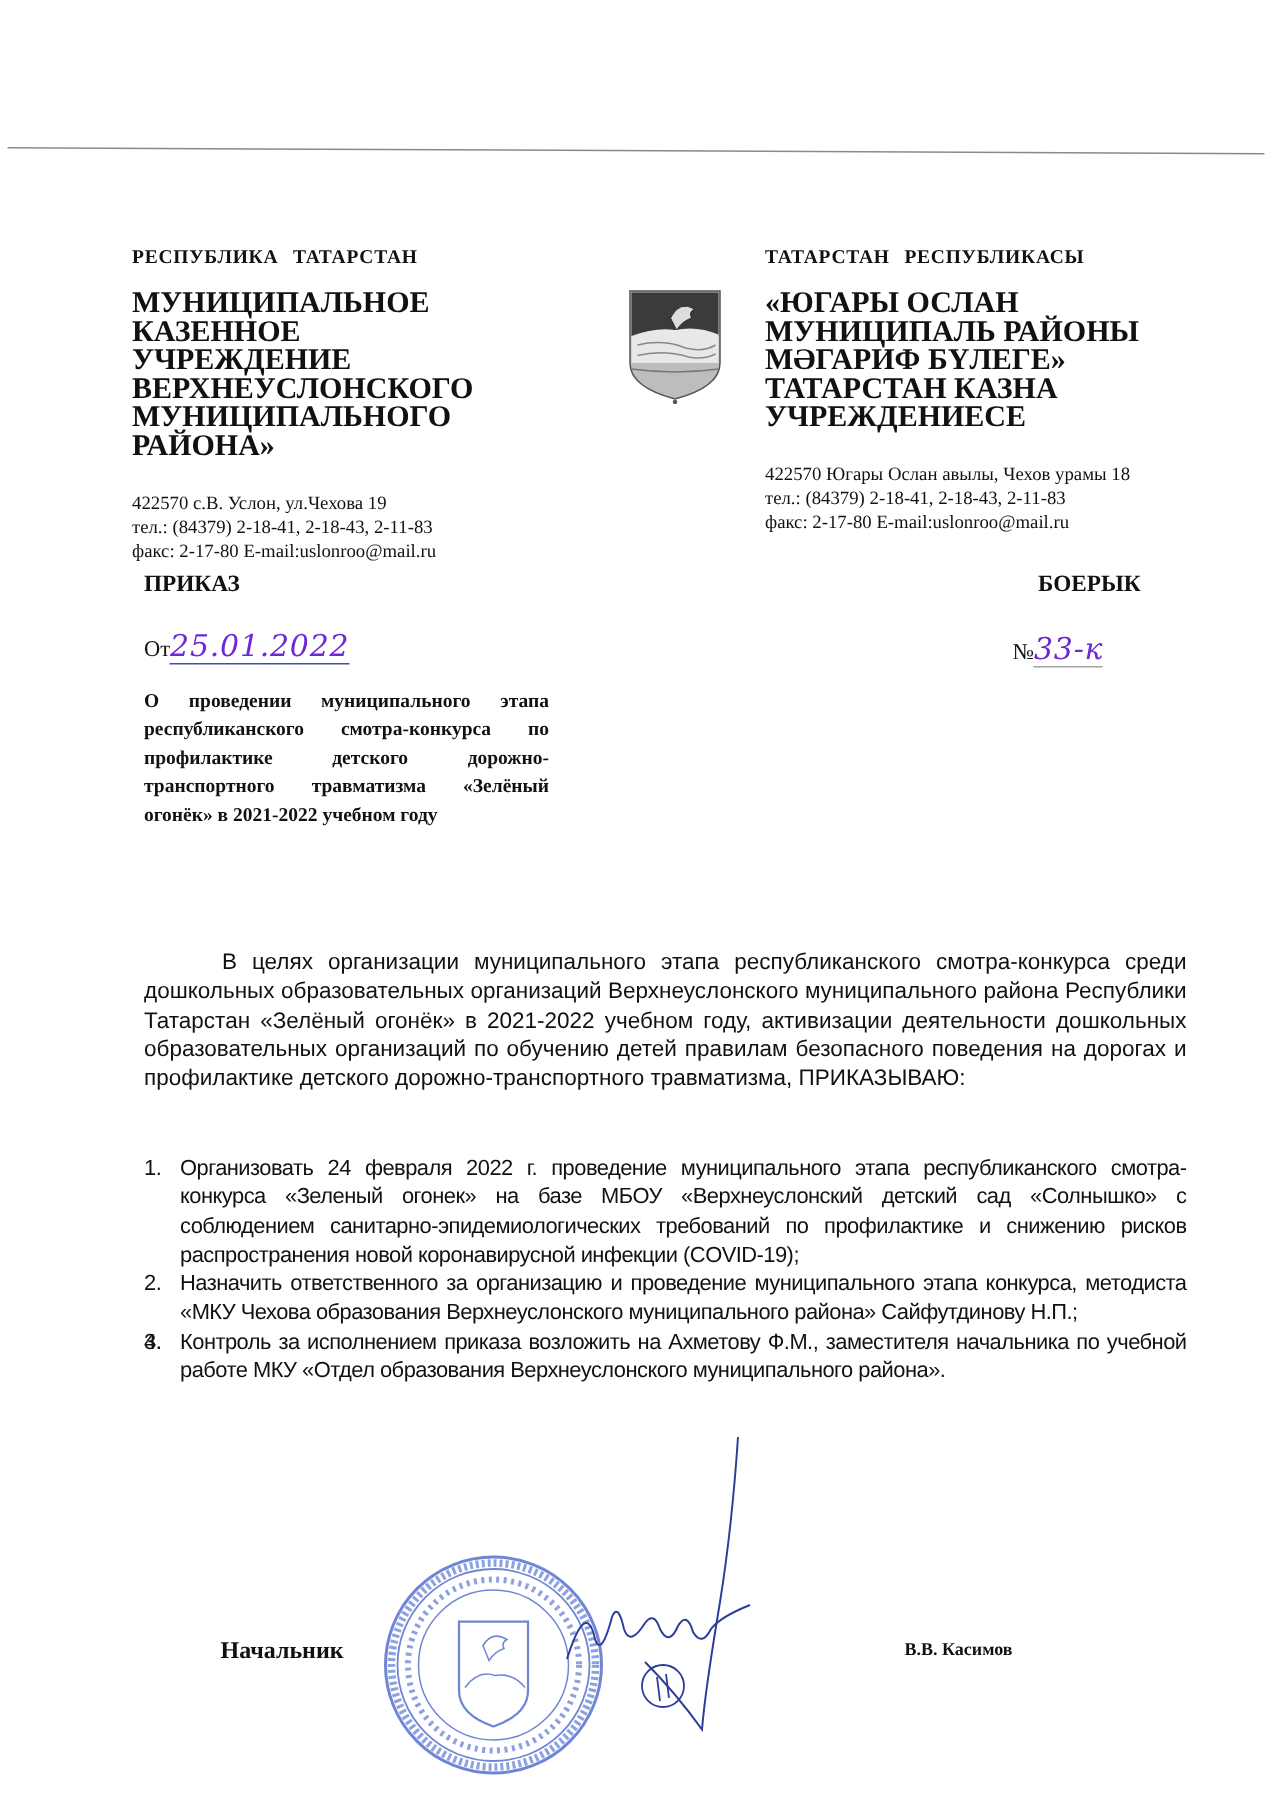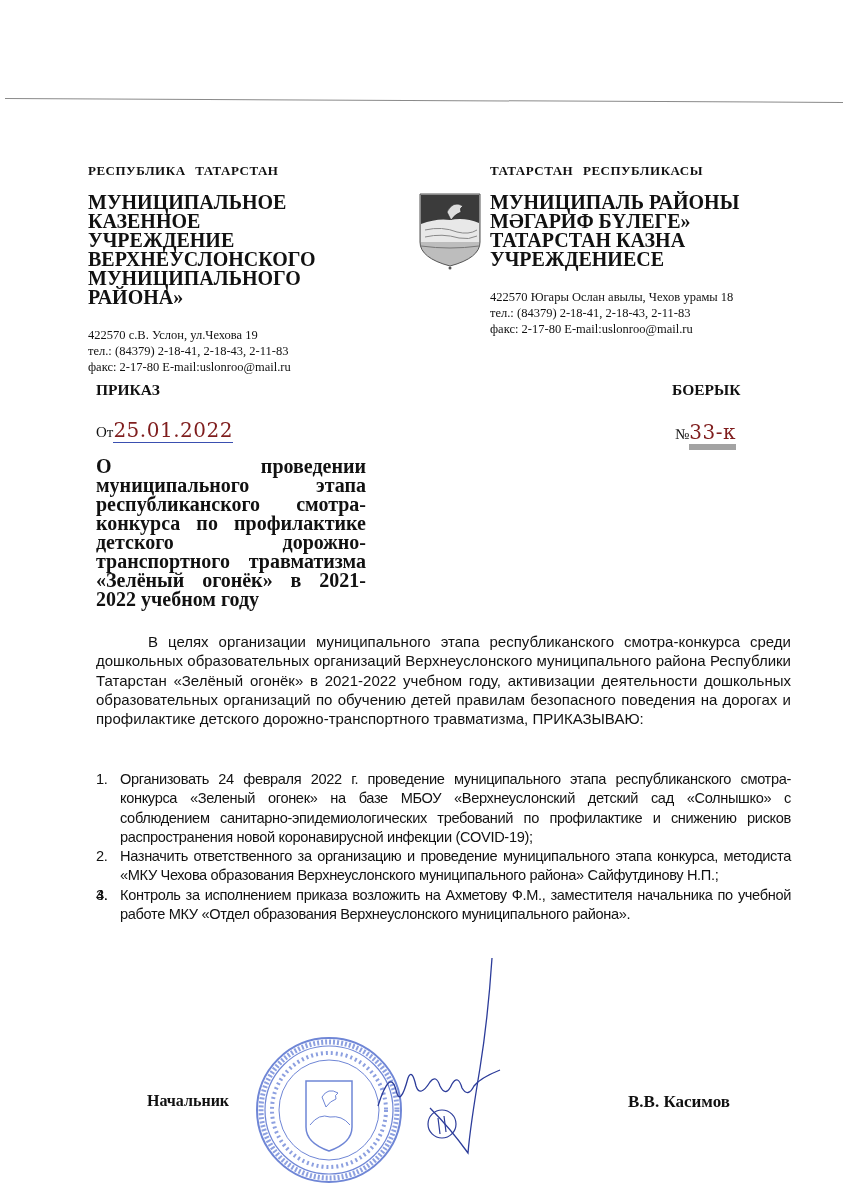--- a/index.html
+++ b/index.html
@@ -5,33 +5,33 @@
   html, body { margin: 0; padding: 0; background: #ffffff; }
   body { width: 849px; height: 1200px; position: relative; overflow: hidden;
          font-family: "Liberation Serif", "DejaVu Serif", serif; color: #111; }
   .abs { position: absolute; }
   .top-rule { left: 5px; top: 98px; width: 838px; height: 0; border-top: 1.5px solid #8a8a8a; transform: rotate(0.27deg); transform-origin: left; }
   .hdr-col { text-align: left; }
   .hdr-rep { font-weight: bold; font-size: 13px; letter-spacing: 0.5px; word-spacing: 6px; }
   .hdr-org { font-weight: bold; font-size: 20px; line-height: 19px; margin-top: 14px; }
   .hdr-addr { font-size: 12.5px; line-height: 16px; margin-top: 20px; }
   .left-hdr { left: 88px; top: 163px; width: 306px; }
-  .right-hdr { left: 490px; top: 163px; width: 325px; }
+  .right-hdr { left: 510px; top: 163px; width: 325px; }
   .emblem { left: 417px; top: 190px; width: 66px; height: 80px; }
   .doc-label { font-weight: bold; font-size: 15.5px; }
-  .handwriting { color: #7f1d1d; font-family: "DejaVu Serif", serif; font-size: 20px; letter-spacing: 0.5px; }
-  .subject { left: 96px; top: 457px; width: 270px; font-weight: bold; font-size: 20px; line-height: 19px; text-align: justify; text-align-last: left; }
+  .handwriting { color: #6d28d9; font-style: italic; font-family: "DejaVu Serif", serif; font-size: 20px; letter-spacing: 0.5px; }
+  .subject { left: 96px; top: 457px; width: 270px; font-weight: bold; font-size: 13px; line-height: 19px; text-align: justify; text-align-last: left; }
   .body-text { left: 96px; top: 632px; width: 695px; font-family: "Liberation Sans Narrow", "Liberation Sans", sans-serif; font-size: 15px; line-height: 19.3px; text-align: justify; }
   .body-text .indent { display: inline-block; width: 52px; }
   .list { left: 96px; top: 770px; width: 695px; margin: 0; padding: 0; list-style: none;
           font-family: "Liberation Sans", sans-serif; font-size: 14.6px; line-height: 19.3px; text-align: justify; letter-spacing: -0.35px; }
   .list li { position: relative; padding-left: 24px; }
   .list .num { position: absolute; left: 0; top: 0; }
   .sign-title { left: 147px; top: 1092px; font-weight: bold; font-size: 16px; }
-  .sign-name { left: 603px; top: 1092px; font-weight: bold; font-size: 17px; margin-left: 25px; }
+  .sign-name { left: 603px; top: 1092px; font-weight: bold; font-size: 12px; }
   .stamp { left: 254px; top: 1035px; width: 150px; height: 150px; }
   .signature { left: 360px; top: 958px; width: 170px; height: 200px; }
 </style>
 </head>
 <body>
 
 <div class="abs top-rule"></div>
 
 <div class="abs hdr-col left-hdr">
   <div class="hdr-rep">РЕСПУБЛИКА   ТАТАРСТАН</div>
@@ -57,41 +57,42 @@
     <path d="M8 47 Q25 43 42 48 Q52 50 60 46" stroke="#888" fill="none"></path>
     <path d="M30 22 Q36 10 46 16 Q42 18 44 22 Q38 24 34 30 Z" fill="#ddd" stroke="#222" stroke-width="0.6"></path>
     <path d="M4 56 Q33 60 62 56" stroke="#777" fill="none"></path>
     <circle cx="33" cy="78" r="1.5" fill="#555"></circle>
   </svg>
 </div>
 
 <div class="abs hdr-col right-hdr">
   <div class="hdr-rep">ТАТАРСТАН  РЕСПУБЛИКАСЫ</div>
   <div class="hdr-org">
+    <div>«ЮГАРЫ ОСЛАН</div>
     <div>МУНИЦИПАЛЬ РАЙОНЫ</div>
     <div>МӘГАРИФ БҮЛЕГЕ»</div>
     <div>ТАТАРСТАН КАЗНА</div>
     <div>УЧРЕЖДЕНИЕСЕ</div>
   </div>
   <div class="hdr-addr">
     <div>422570 Югары Ослан авылы, Чехов урамы 18</div>
     <div>тел.: (84379) 2-18-41, 2-18-43, 2-11-83</div>
     <div>факс: 2-17-80  E-mail:uslonroo@mail.ru</div>
   </div>
 </div>
 
 <div class="abs doc-label" style="left:96px; top:381px;">ПРИКАЗ</div>
-<div class="abs doc-label" style="left:672px; top:381px;">БОЕРЫК</div>
+<div class="abs doc-label" style="left:692px; top:381px;">БОЕРЫК</div>
 
 <div class="abs" style="left:96px; top:418px; font-size:15px;">
   <span>От</span><span class="handwriting" style="border-bottom:1px solid #3a4fb0;">25.01.2022</span>
 </div>
 
 <div class="abs" style="left:675px; top:420px; font-size:15px;">
-  <span>№</span><span class="handwriting" style="border-bottom:6px solid #a3a3a3;">33-к</span>
+  <span>№</span><span class="handwriting" style="border-bottom:1px solid #a3a3a3;">33-к</span>
 </div>
 
 <div class="abs subject">О проведении муниципального этапа республиканского смотра-конкурса по профилактике детского дорожно-транспортного травматизма «Зелёный огонёк» в 2021-2022 учебном году</div>
 
 <div class="abs body-text"><span class="indent"></span><span>В целях организации муниципального этапа республиканского смотра-конкурса среди дошкольных образовательных организаций Верхнеуслонского муниципального района Республики Татарстан «Зелёный огонёк» в 2021-2022 учебном году, активизации деятельности дошкольных образовательных организаций по обучению детей правилам безопасного поведения на дорогах и профилактике детского дорожно-транспортного травматизма, ПРИКАЗЫВАЮ:</span></div>
 
 <ol class="abs list">
   <li><span class="num">1.</span><span>Организовать 24 февраля 2022 г. проведение муниципального этапа республиканского смотра-конкурса «Зеленый огонек» на базе МБОУ «Верхнеуслонский детский сад «Солнышко» с соблюдением санитарно-эпидемиологических требований по профилактике и снижению рисков распространения новой коронавирусной инфекции (COVID-19);</span></li>
   <li><span class="num">2.</span><span>Назначить ответственного за организацию и проведение муниципального этапа конкурса, методиста «МКУ Чехова образования Верхнеуслонского муниципального района» Сайфутдинову Н.П.;</span></li>
   <li><span class="num">3.</span></li>

